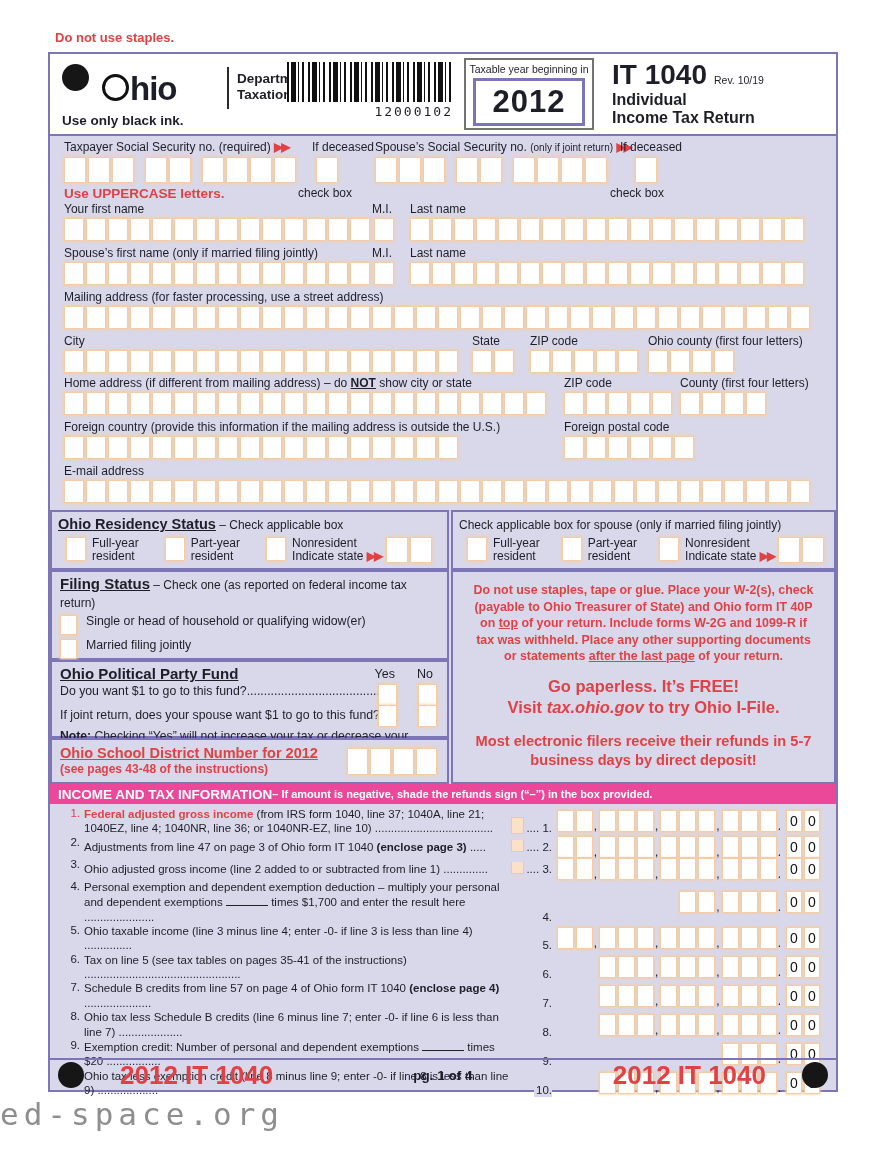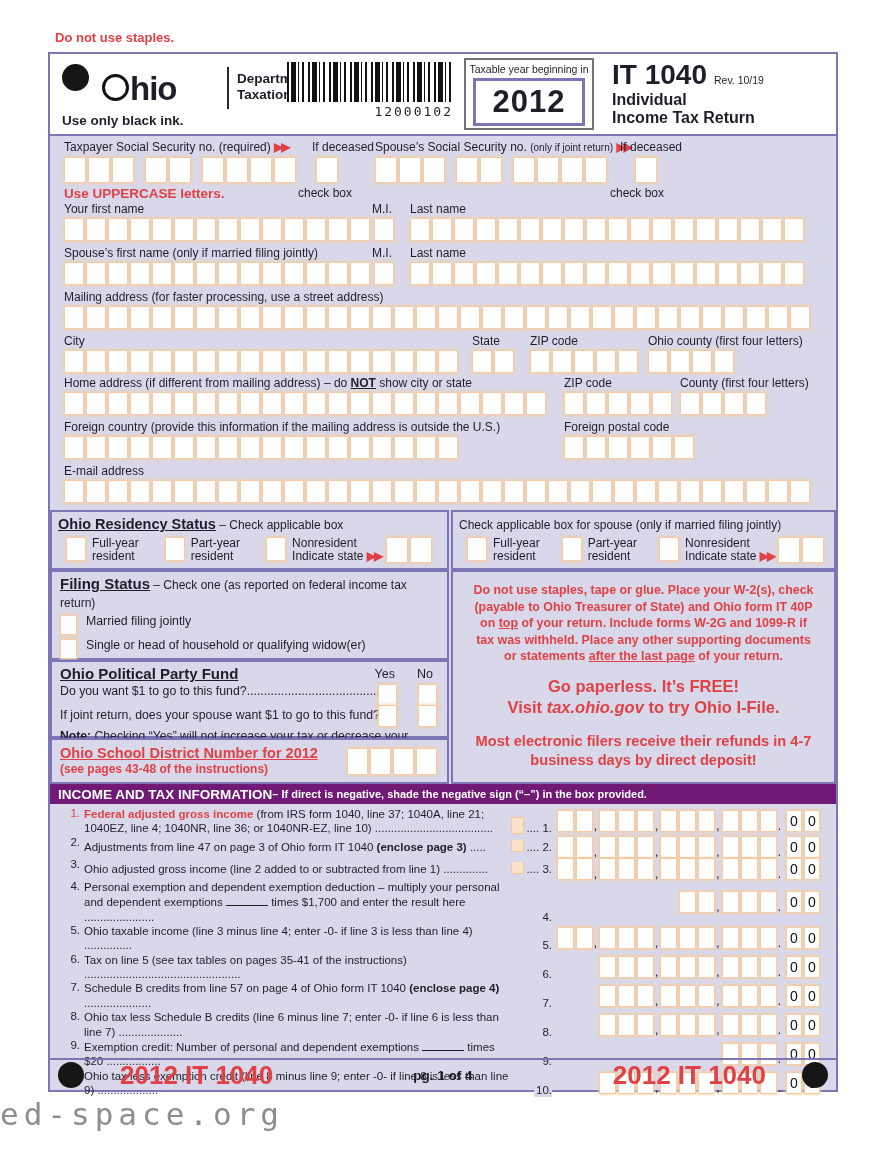--- a/index.html
+++ b/index.html
@@ -83,21 +83,21 @@
   .pol-q .cb{position:absolute;width:19px;height:22px;top:0;}
   .cb.yes{right:42px;} .cb.no{right:2px;}
   .pol-note{font-size:12.2px;margin-top:1px;}
 
   .sch{display:flex;justify-content:space-between;align-items:center;padding:2px 8px 2px 8px;box-sizing:border-box;}
   .sch-title{color:#e04145;font-weight:bold;font-size:14.5px;text-decoration:underline;line-height:1.1;}
   .sch-sub{color:#e04145;font-weight:bold;font-size:12px;}
   .sd-box .cbox{width:21px;height:27px;}
 
   
-  .ibar{position:absolute;left:0;top:730px;width:786px;height:20px;background:#701a75;color:#fff;
+  .ibar{position:absolute;left:0;top:730px;width:786px;height:20px;background:#ec4899;color:#fff;
         display:flex;align-items:center;padding:0 8px;box-sizing:border-box;white-space:nowrap;overflow:hidden;}
   .ibar .t1{font-weight:bold;font-size:13.5px;}
   .ibar .t2{font-weight:bold;font-size:11px;}
   .ilines{position:absolute;left:0;top:750px;width:786px;height:254px;display:flex;flex-direction:column;
           justify-content:space-between;padding:3px 4px 3px 6px;box-sizing:border-box;}
   .iline{display:flex;align-items:center;}
   .ino{width:24px;text-align:right;margin-right:4px;font-size:11.5px;flex-shrink:0;align-self:flex-start;}
   .itext{flex:1 1 auto;position:relative;font-size:11.5px;line-height:1.25;padding-right:42px;
          max-width:468px;box-sizing:border-box;overflow:hidden;}
   .itail{position:absolute;right:0;bottom:0;font-size:11.5px;background:#d9d8ea;padding-left:2px;}
@@ -267,38 +267,38 @@
         <span class="olabel"><span>Nonresident</span><br><span>Indicate state</span> <span class="arrows">▶▶</span></span>
         <span class="big" style="margin-left:4px;"><span class="cbox"></span><span class="cbox"></span></span>
       </div>
     </div>
   </div>
 
   <div class="sect" style="left:0;top:516px;width:399px;height:90px;padding:3px 8px;">
     <span class="sec-title" style="font-size:15px;">Filing Status</span><span class="sec-sub"> – Check one (as reported on federal income tax return)</span>
     <div class="fil-row">
       <span class="cb"></span>
-      <span class="lbl">Married filing jointly</span>
+      <span class="lbl">Single or head of household or qualifying widow(er)</span>
     </div>
     <div class="fil-row">
       <span class="cb"></span>
-      <span class="lbl">Single or head of household or qualifying widow(er)</span>
+      <span class="lbl">Married filing jointly</span>
     </div>
     <div class="fil-row">
       <span class="cb"></span>
       <span class="lbl"><span>Married filing separately</span><br><span>(enter spouse’s SS#)</span></span>
       <span class="arrows" style="margin:8px 6px 0 8px;">▶▶</span>
       <span><span><span class="cbox"></span><span class="cbox"></span><span class="cbox"></span></span><span class="gap"></span><span><span class="cbox"></span><span class="cbox"></span></span><span class="gap"></span><span><span class="cbox"></span><span class="cbox"></span><span class="cbox"></span><span class="cbox"></span></span></span>
     </div>
   </div>
 
   <div class="sect rb" style="left:401px;top:516px;width:385px;height:214px;padding:4px 18px;">
     <div class="p1"><span>Do not use staples, tape or glue. Place your W-2(s), check (payable to Ohio Treasurer of State) and Ohio form IT 40P on </span><span class="u">top</span><span> of your return. Include forms W-2G and 1099-R if tax was withheld. Place any other supporting documents or statements </span><span class="u">after the last page</span><span> of your return.</span></div>
     <div class="p2"><span>Go paperless. It’s FREE!</span><br><span>Visit </span><span class="it">tax.ohio.gov</span><span> to try Ohio I-File.</span></div>
-    <div class="p3">Most electronic filers receive their refunds in 4-7 business days by direct deposit!</div>
+    <div class="p3">Most electronic filers receive their refunds in 5-7 business days by direct deposit!</div>
   </div>
 
   <div class="sect pol" style="left:0;top:606px;width:399px;height:78px;padding:3px 8px;">
     <div class="pol-hdr">
       <span class="sec-title" style="font-size:15px;">Ohio Political Party Fund</span>
       <span class="pol-yes">Yes</span>
       <span class="pol-no">No</span>
     </div>
     <div class="pol-q">
       <span class="qtxt"><span>Do you want $1 to go to this fund?</span><span>............................................</span></span>
@@ -316,21 +316,21 @@
   <div class="sect sch" style="left:0;top:684px;width:399px;height:46px;">
     <div>
       <div class="sch-title">Ohio School District Number for 2012</div>
       <div class="sch-sub">(see pages 43-48 of the instructions)</div>
     </div>
     <span class="sd-box"><span class="cbox"></span><span class="cbox"></span><span class="cbox"></span><span class="cbox"></span></span>
   </div>
 
   <div class="ibar">
     <span class="t1">INCOME AND TAX INFORMATION</span>
-      <span class="t2"> – If direct is negative, shade the negative sign (“–”) in the box provided.</span>
+      <span class="t2"> – If amount is negative, shade the refunds sign (“–”) in the box provided.</span>
   </div>
   <div class="ilines">
       <div class="iline">
         <span class="ino red">1.</span>
         <span class="itext"><span class="red b">Federal adjusted gross income</span><span> (from IRS form 1040, line 37; 1040A, line 21; 1040EZ, line 4; 1040NR, line 36; or 1040NR-EZ, line 10) .....................................</span><span class="negbox"></span><span class="itail">.... 1.</span></span>
         <span class="iboxes">
           <span class="abox"></span>
           <span class="abox"></span>
           <span class="comma">,</span>
           <span class="abox"></span>

